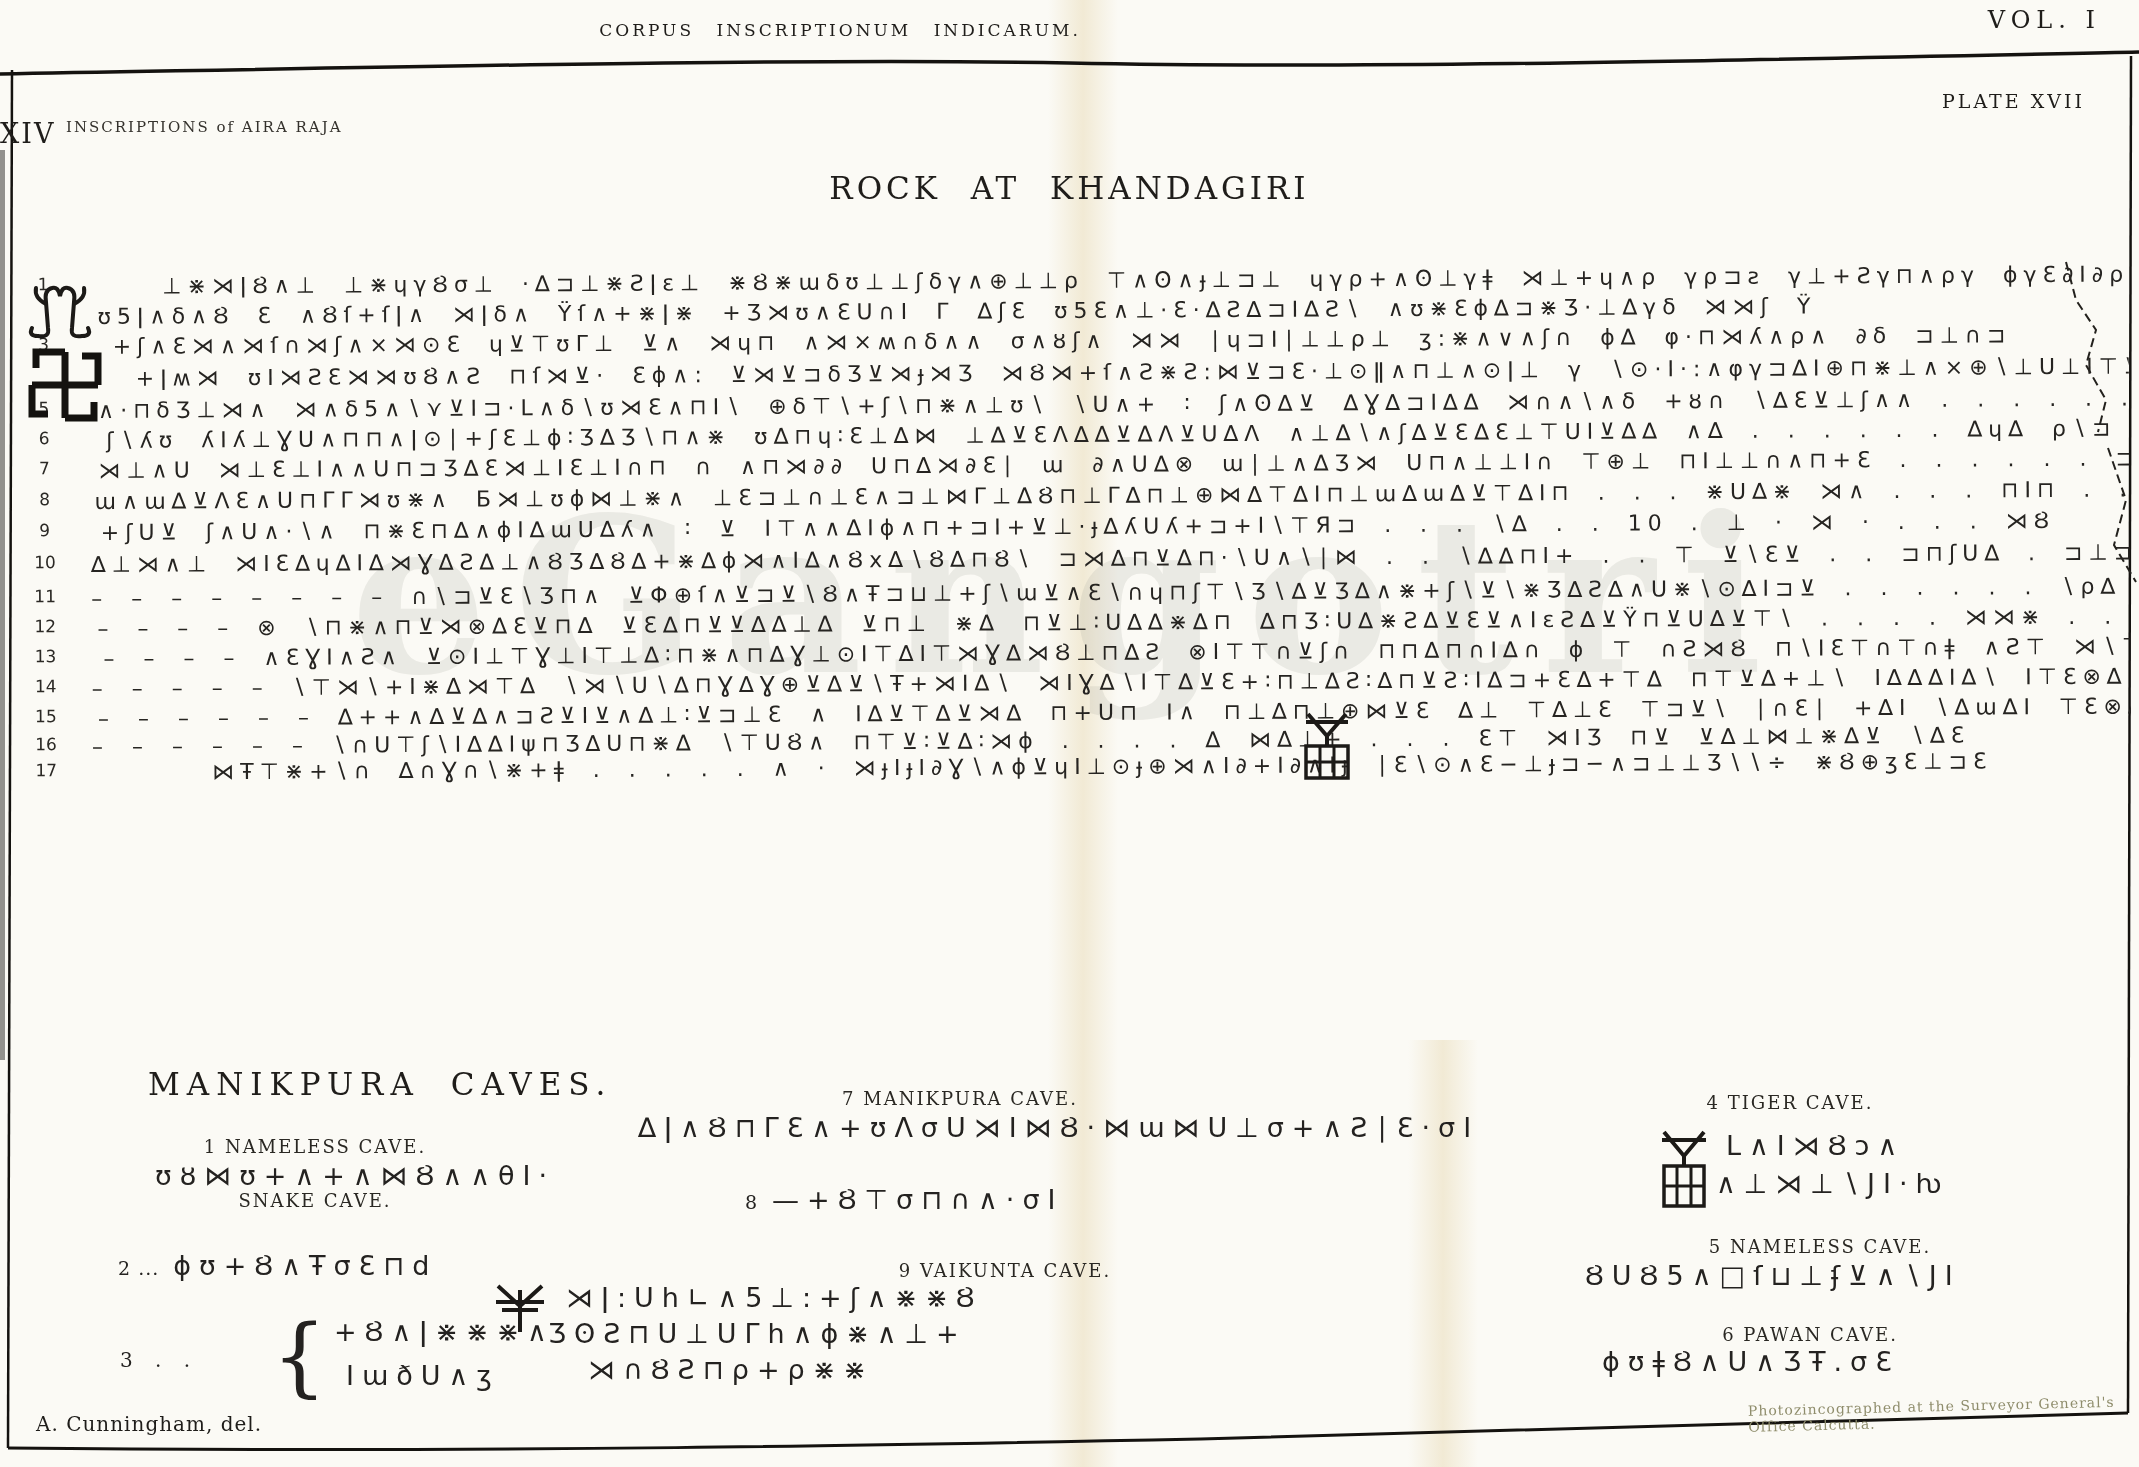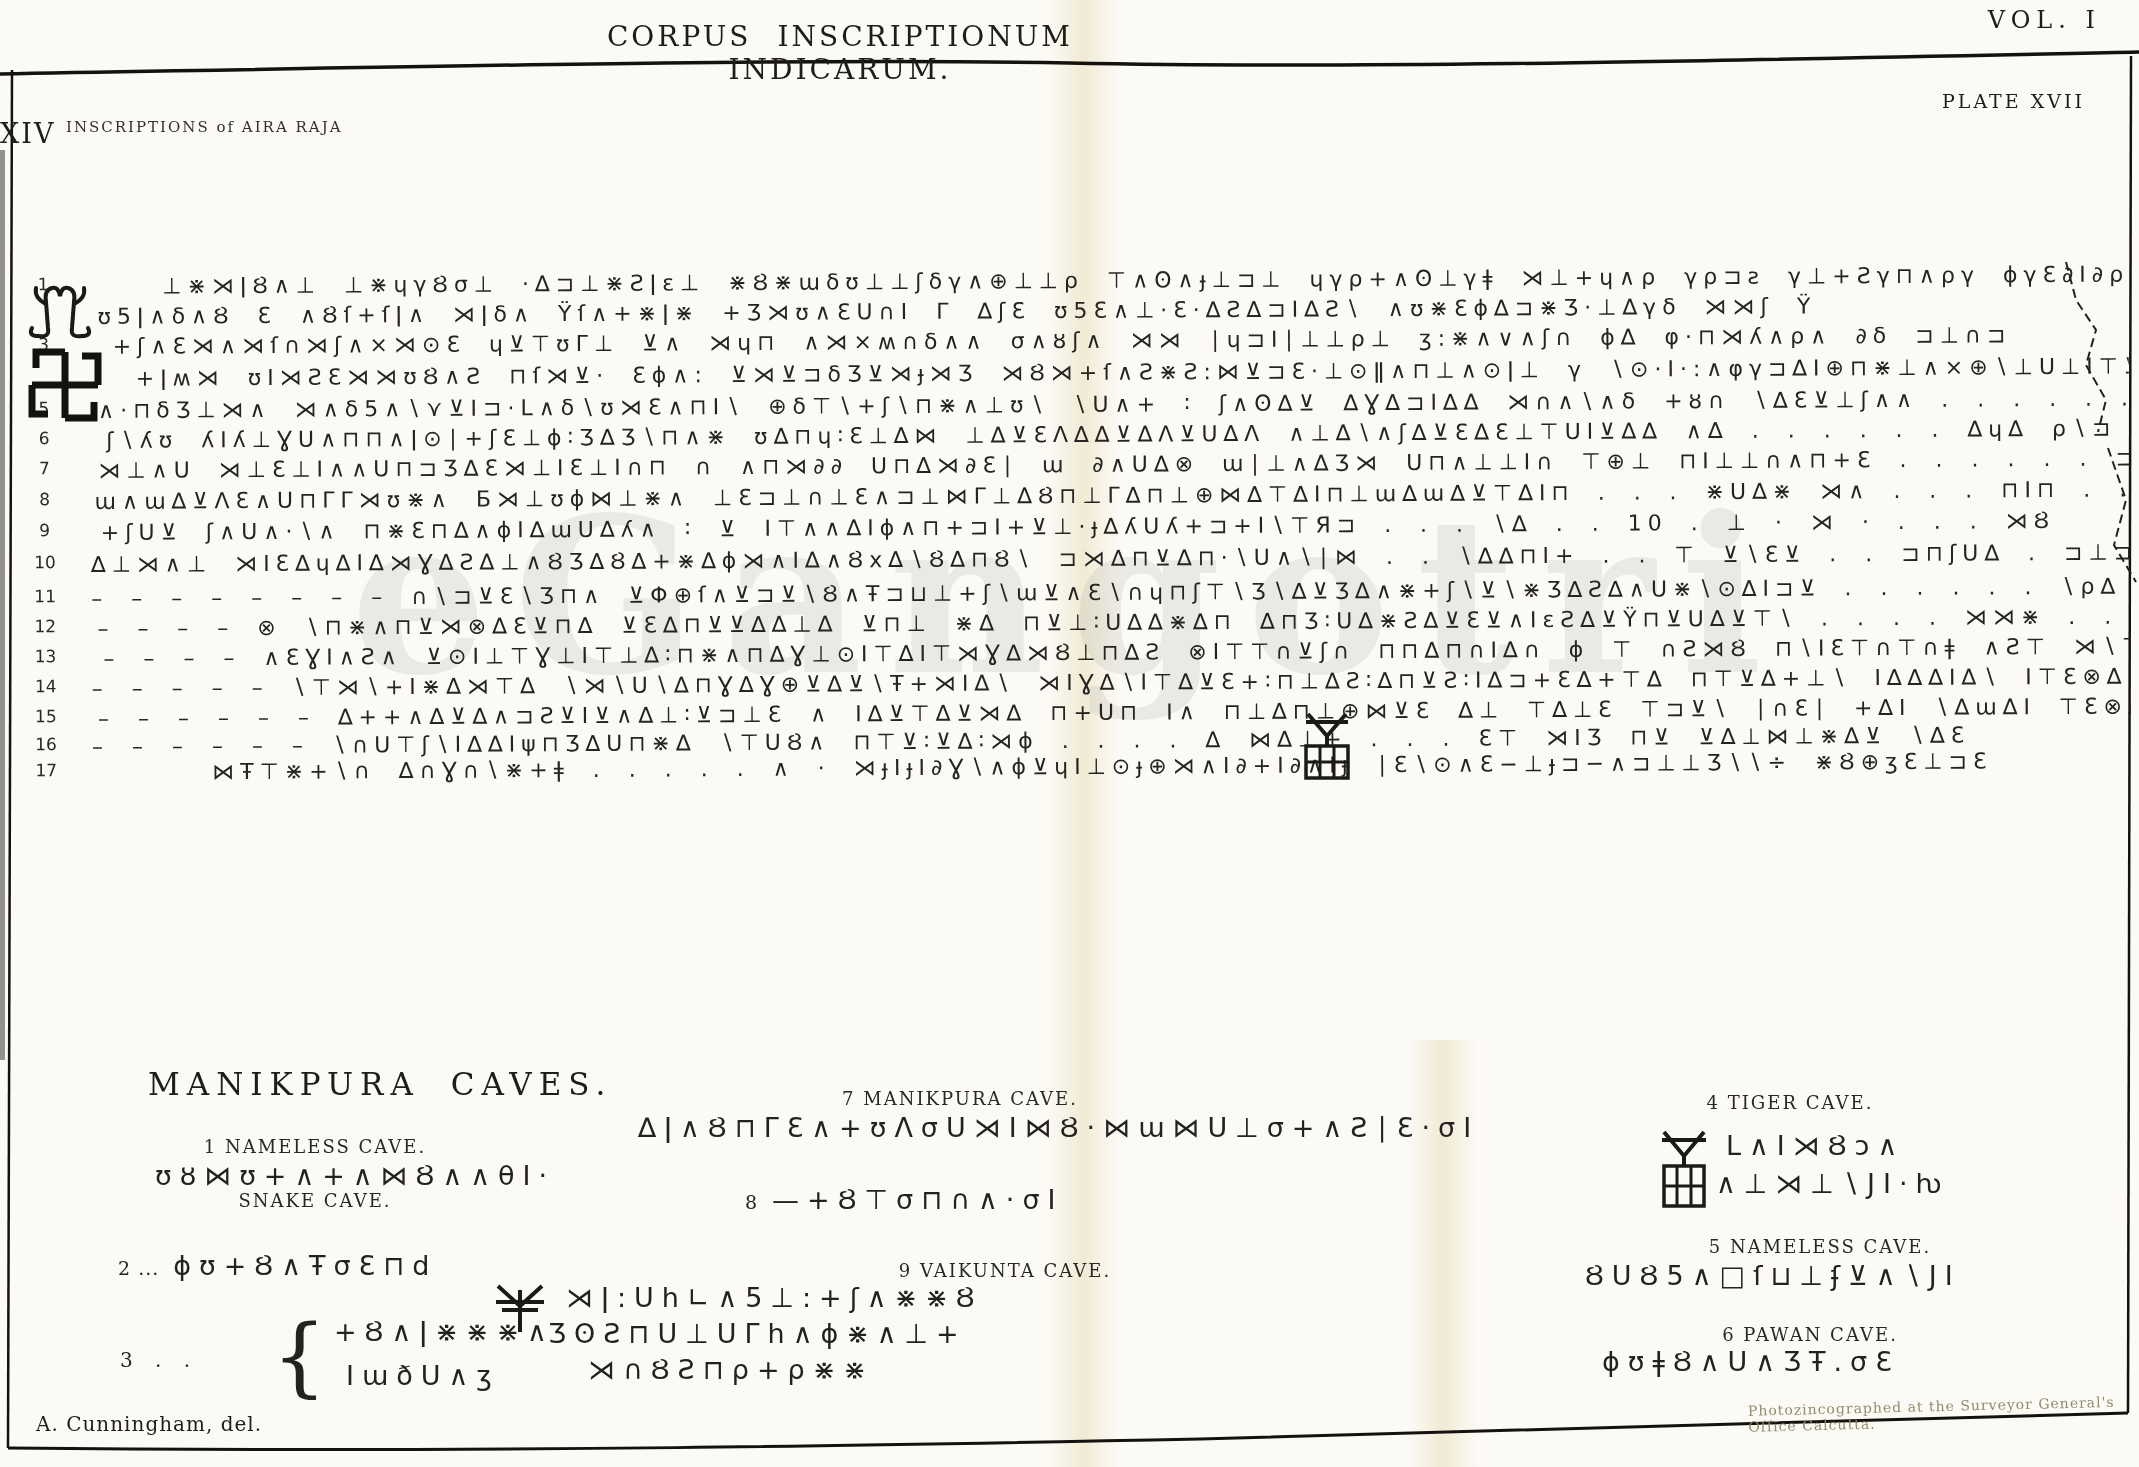--- a/index.html
+++ b/index.html
@@ -5,21 +5,21 @@
   html,body{margin:0;padding:0;background:#e9e6de;}
   #stage{position:relative;width:2139px;height:1467px;background:#fbfaf5;overflow:hidden;
          font-family:"DejaVu Serif", serif;color:#1f1d1a;}
   .fold{position:absolute;top:0;bottom:0;width:70px;background:linear-gradient(90deg,rgba(238,229,203,0) 0%,rgba(236,225,195,.65) 50%,rgba(238,229,203,0) 100%);}
   #fold-center{left:1048px;}
   #fold-right{left:1408px;top:1040px;height:427px;bottom:auto;}
   #edge-artifact{position:absolute;left:0;top:150px;width:5px;height:910px;background:#3c3a36;opacity:.55;}
   .svgline{position:absolute;left:0;top:0;pointer-events:none;}
   
   #journal-title{position:absolute;left:540px;top:20px;width:600px;text-align:center;
-    font-size:28px;letter-spacing:3px;word-spacing:14px;}
+    font-size:17px;letter-spacing:3px;word-spacing:14px;}
   #volume{position:absolute;right:38px;top:6px;font-size:24px;letter-spacing:6px;margin-left:24px;}
   #left-caption{position:absolute;left:66px;top:118px;font-size:15px;letter-spacing:2px;color:#34312c;}
   #plate-number{position:absolute;left:1942px;top:90px;font-size:19px;letter-spacing:3px;}
   #section-number{position:absolute;left:0;top:118px;width:2139px;text-align:left;font-size:27px;letter-spacing:2px;}
   #main-title{position:absolute;left:0;top:170px;width:2139px;text-align:center;font-size:31px;letter-spacing:4px;word-spacing:16px;}
   #sub-title{position:absolute;left:0;top:216px;width:2139px;text-align:center;font-size:26px;letter-spacing:3px;}
   
   #watermark{position:absolute;left:0;top:470px;width:2139px;text-align:center;
     font-size:215px;font-weight:bold;letter-spacing:26px;color:rgba(168,168,162,0.20);z-index:0;}
   
@@ -56,20 +56,21 @@
     <path d="M2128,1413 L2131,56" stroke="#14120f" stroke-width="2.5" fill="none"></path>
     <path d="M2066,262 L2076,300 L2096,330 L2086,365 L2106,400 L2098,432" stroke="#23211d" stroke-width="2" fill="none" stroke-dasharray="9 5"></path>
     <path d="M2108,448 L2126,500 L2114,545 L2136,582" stroke="#23211d" stroke-width="2" fill="none" stroke-dasharray="9 5"></path>
   </svg>
 
   <div id="journal-title">CORPUS INSCRIPTIONUM INDICARUM.</div>
   <div id="volume">VOL. I</div>
   <div id="left-caption">INSCRIPTIONS of AIRA RAJA</div>
   <div id="plate-number">PLATE XVII</div>
   <div id="section-number">XIV</div>
+  <div id="main-title">ROCK AT KHANDAGIRI</div>
 
   <svg class="sym" style="left:24px;top:276px;" width="72" height="64" viewBox="0 0 72 64">
     <path d="M8,52 Q4,60 14,60 Q26,62 24,52 L22,26 Q20,14 28,12 Q34,10 36,20 Q38,10 44,12 Q52,14 50,26 L48,52 Q46,62 58,60 Q68,60 64,52" stroke="#1c1a17" stroke-width="4" fill="none" stroke-linecap="round"></path>
     <path d="M22,28 Q10,22 12,12" stroke="#1c1a17" stroke-width="4" fill="none" stroke-linecap="round"></path>
     <path d="M50,28 Q62,22 60,12" stroke="#1c1a17" stroke-width="4" fill="none" stroke-linecap="round"></path>
   </svg>
   <svg class="sym" style="left:20px;top:344px;" width="90" height="82" viewBox="0 0 90 82">
     <path d="M45,8 L45,74 M12,41 L78,41 M45,8 L16,8 L16,24 M78,41 L78,12 L62,12 M45,74 L74,74 L74,58 M12,41 L12,70 L28,70" stroke="#14120f" stroke-width="7" fill="none"></path>
   </svg>
   <svg class="sym" style="left:1298px;top:710px;" width="58" height="74" viewBox="0 0 58 74">

